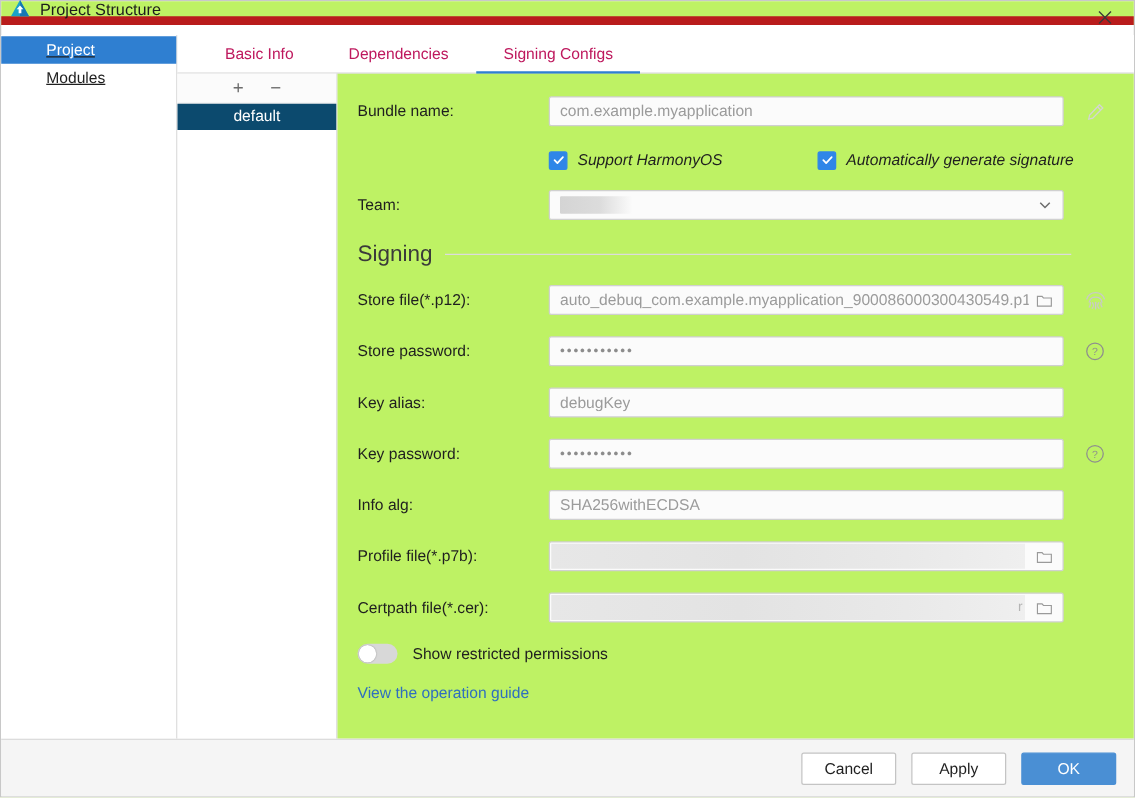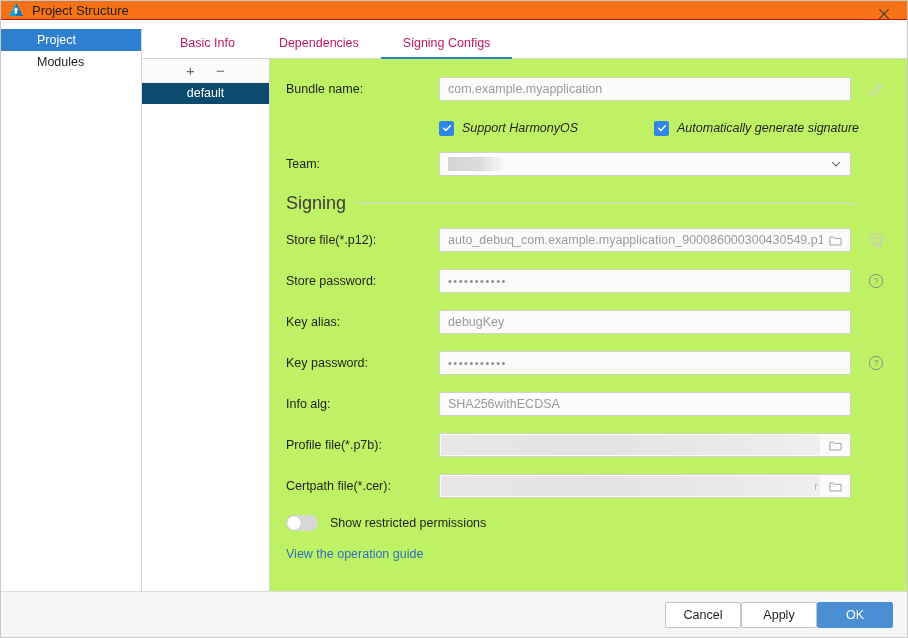--- a/index.html
+++ b/index.html
@@ -16,22 +16,22 @@
     position: relative;
     width: 908px; height: 638px;
     background: #ffffff;
     border: 1px solid #c8c8c8;
   }
 
   
   .titlebar {
     position: relative;
     height: 19px;
-    background: #f97316;
-    border-bottom: 1px solid #b91c1c;
+    background: #bef264;
+    border-bottom: 7px solid #b91c1c;
     display: flex;
     align-items: center;
   }
   .app-logo { margin-left: 6px; width: 18px; height: 18px; display: block; }
   .title-text {
     margin-left: 7px;
     font-size: 13px;
     color: #1c1c1c;
   }
   .close-btn {
@@ -49,20 +49,21 @@
     display: flex;
     background: #ffffff;
   }
 
   
   .leftnav {
     width: 141px;
     background: #ffffff;
     border-right: 1px solid #d6d6d6;
     padding-top: 1px;
+    text-decoration: underline;
   }
   .nav-item {
     height: 22px;
     line-height: 22px;
     padding-left: 36px;
     font-size: 12.5px;
     color: #1f1f1f;
     cursor: default;
     white-space: nowrap;
   }
@@ -279,20 +280,21 @@
   .footer {
     position: absolute;
     left: 0; right: 0; bottom: 0;
     height: 46px;
     background: #f5f5f5;
     border-top: 1px solid #dcdcdc;
     display: flex;
     align-items: center;
     justify-content: flex-end;
     padding-right: 14px;
+    gap: 12px;
   }
   .btn {
     width: 76px; height: 26px;
     border: 1px solid #c4c4c4;
     background: #ffffff;
     border-radius: 2px;
     font-size: 12.5px;
     color: #1f1f1f;
     display: flex; align-items: center; justify-content: center;
     cursor: default;

